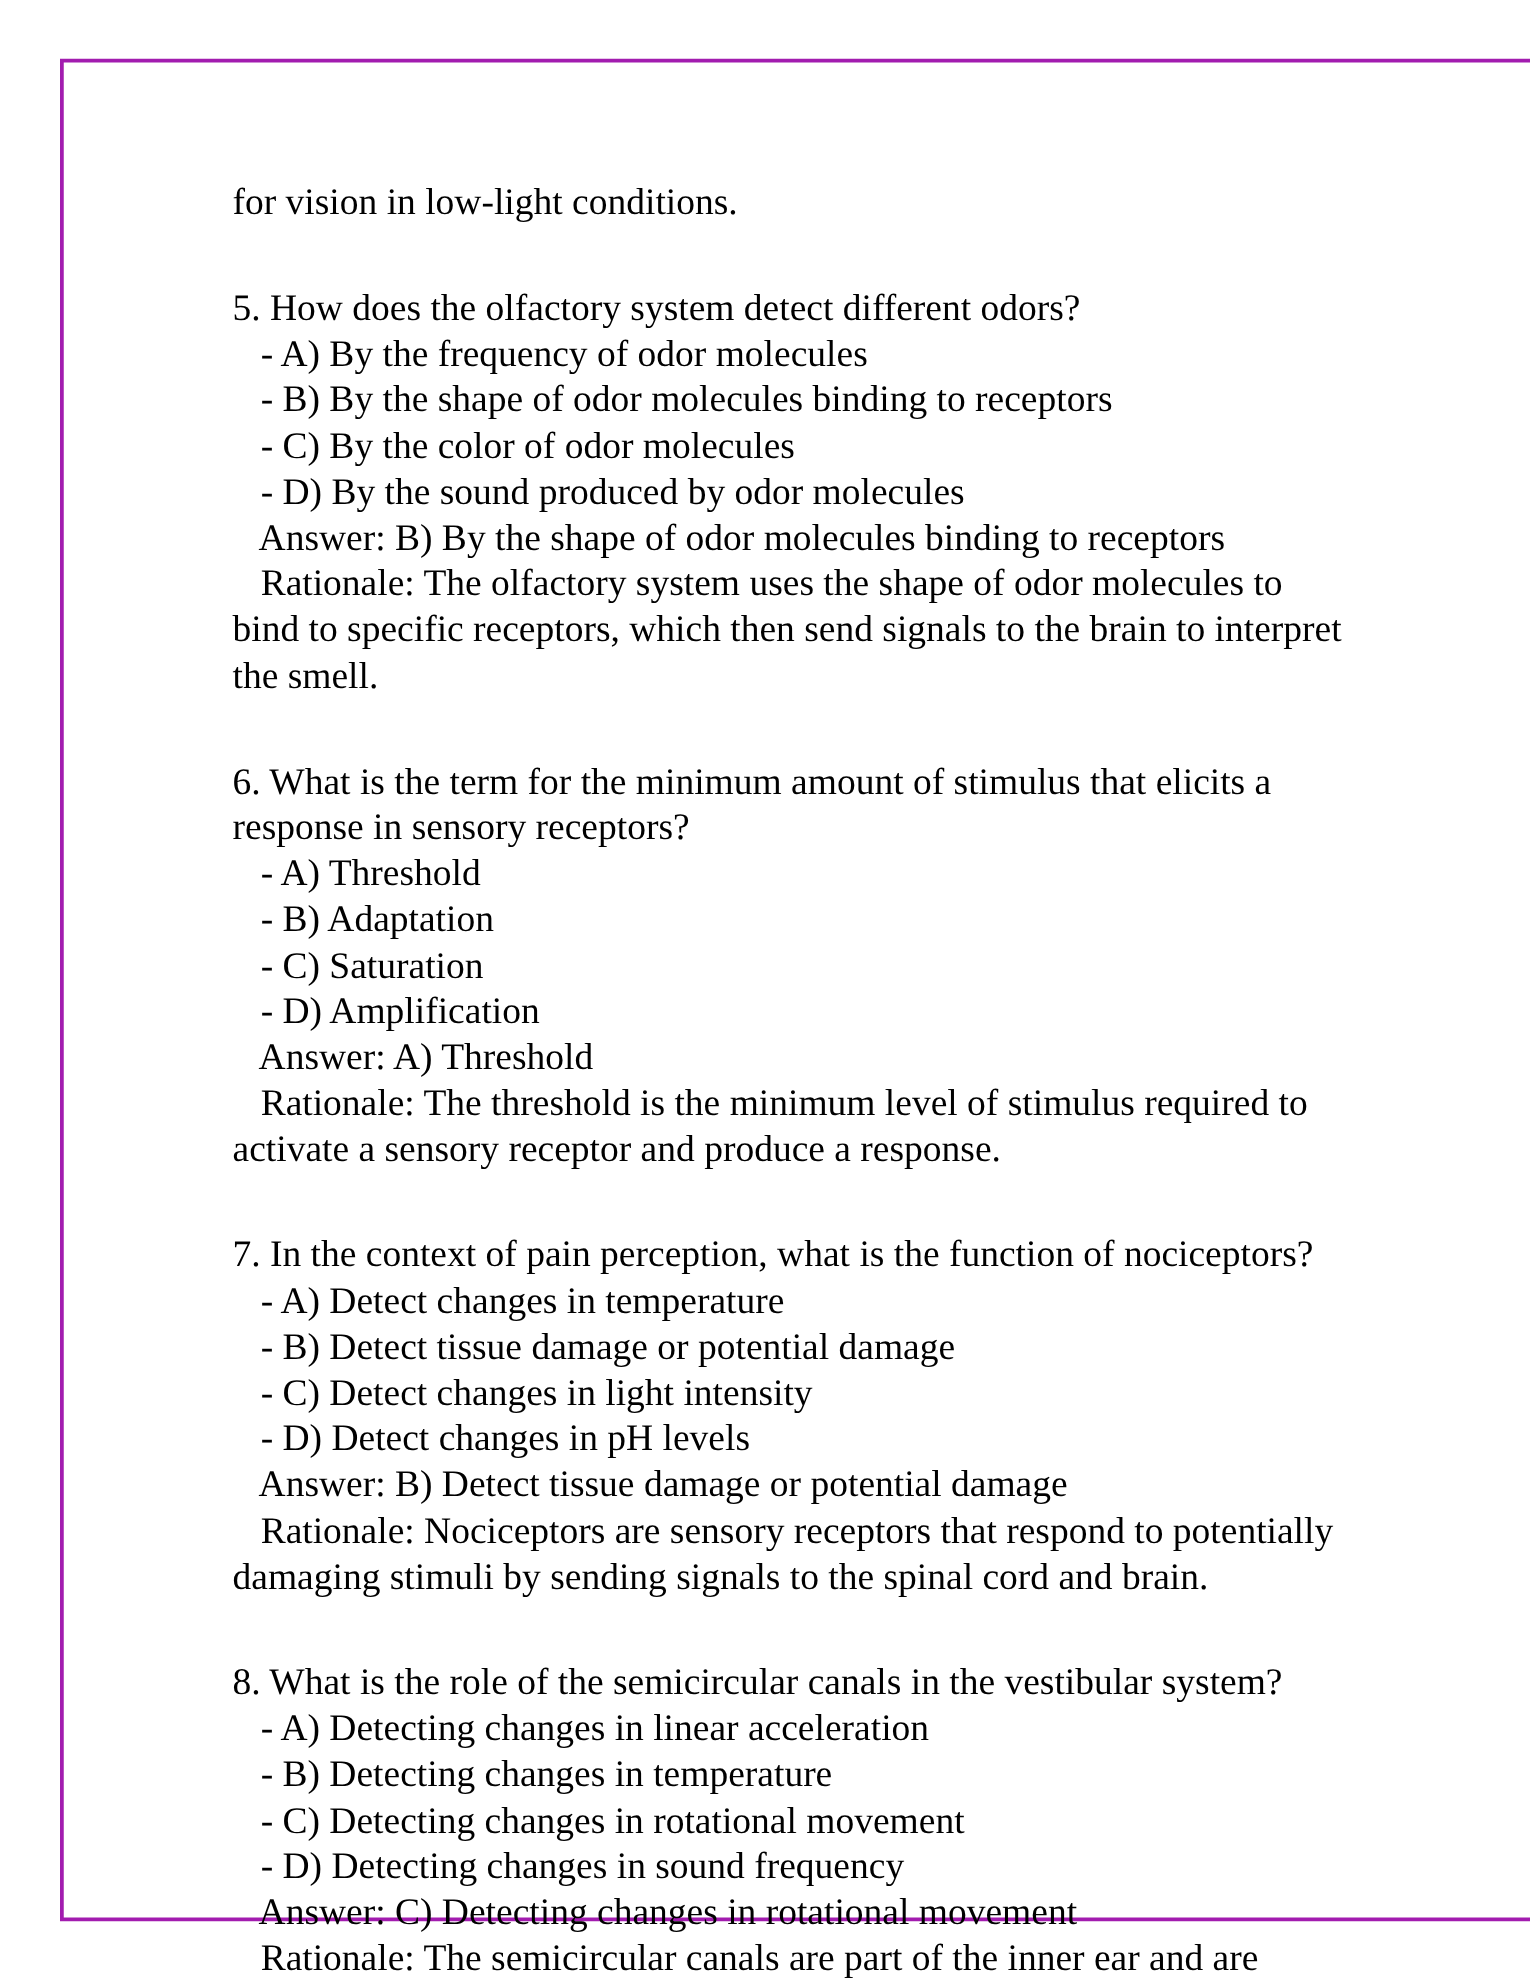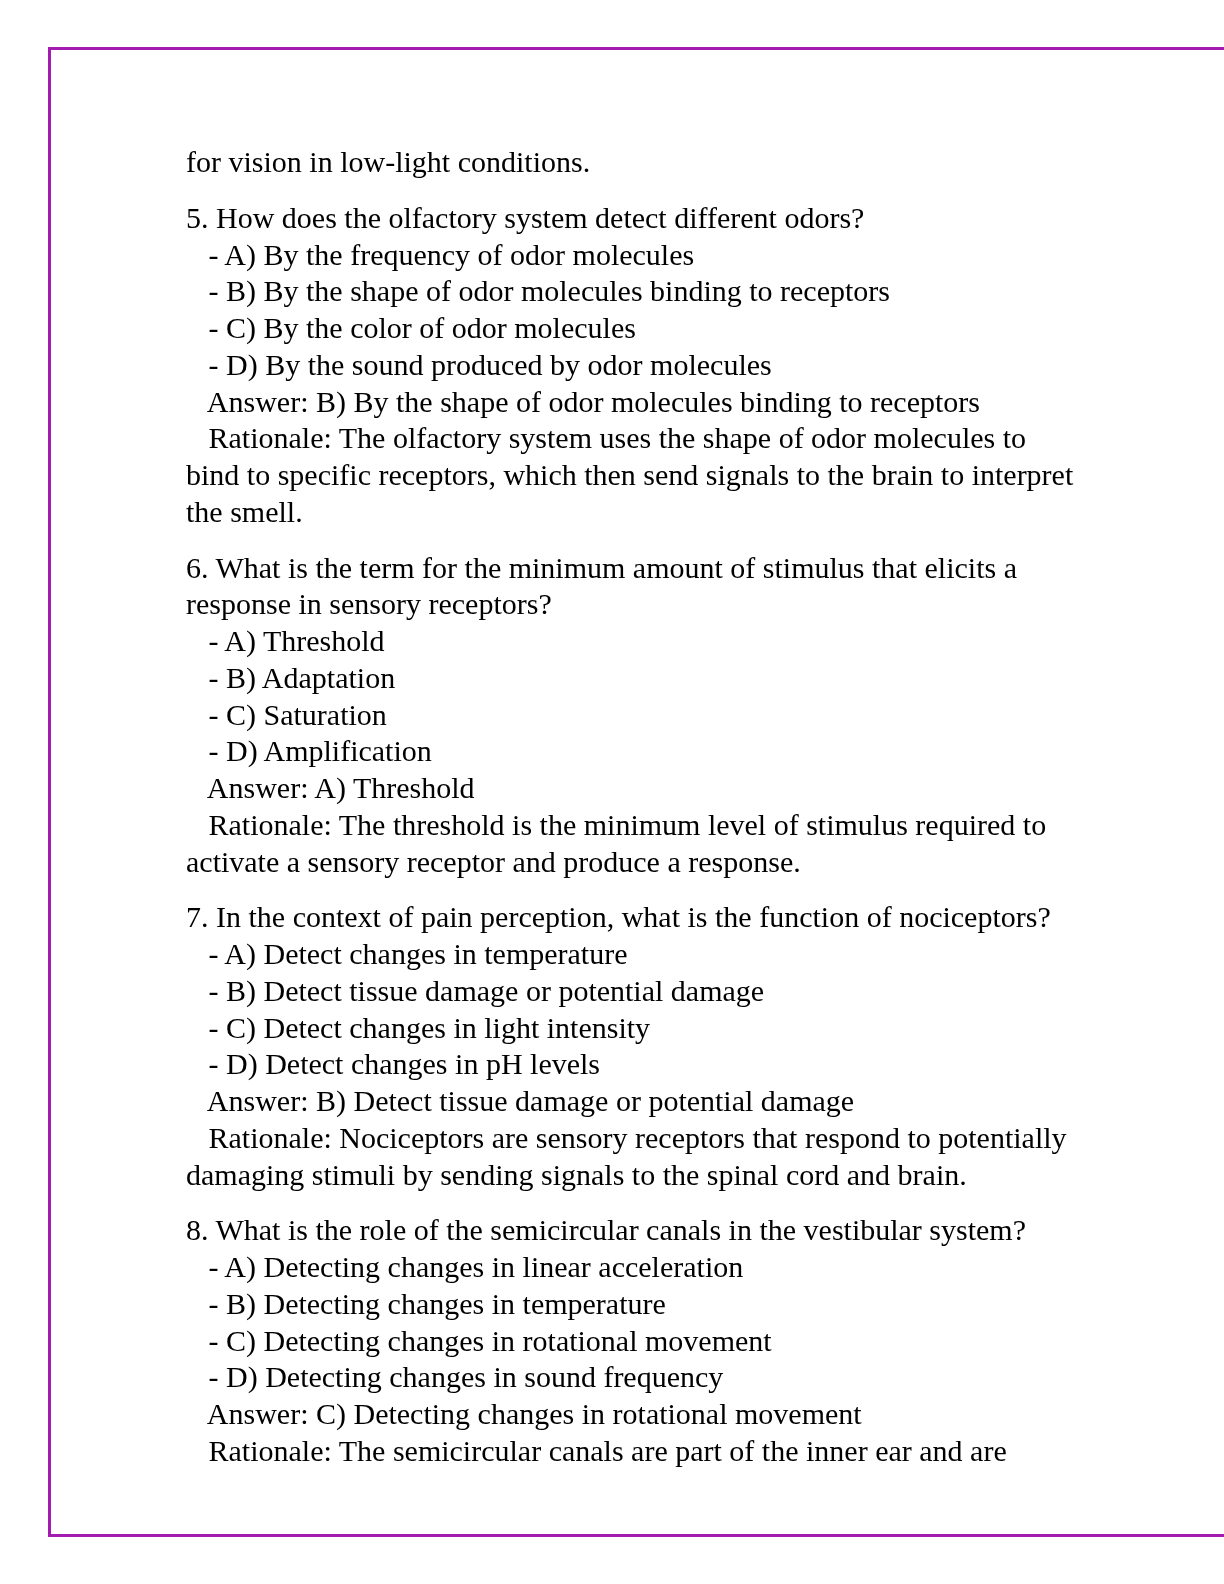--- a/index.html
+++ b/index.html
@@ -23,21 +23,21 @@
   .doc-content {
     position: absolute;
     left: 135px;
     top: 94px;
     width: 1010px;
     color: #000000;
     font-size: 30px;
     line-height: 36.75px;
     white-space: pre;
   }
-  .block + .block { margin-top: 19px; }
+  .block + .block { margin-top: 48px; }
   .line { white-space: pre; }
 </style>
 </head>
 <body>
 
 <div class="page-frame">
   <div class="doc-content"><div class="block"><div class="line">for vision in low-light conditions.</div></div><div class="block"><div class="line">5. How does the olfactory system detect different odors?</div><div class="line">   - A) By the frequency of odor molecules</div><div class="line">   - B) By the shape of odor molecules binding to receptors</div><div class="line">   - C) By the color of odor molecules</div><div class="line">   - D) By the sound produced by odor molecules</div><div class="line">   Answer: B) By the shape of odor molecules binding to receptors</div><div class="line">   Rationale: The olfactory system uses the shape of odor molecules to</div><div class="line">bind to specific receptors, which then send signals to the brain to interpret</div><div class="line">the smell.</div></div><div class="block"><div class="line">6. What is the term for the minimum amount of stimulus that elicits a</div><div class="line">response in sensory receptors?</div><div class="line">   - A) Threshold</div><div class="line">   - B) Adaptation</div><div class="line">   - C) Saturation</div><div class="line">   - D) Amplification</div><div class="line">   Answer: A) Threshold</div><div class="line">   Rationale: The threshold is the minimum level of stimulus required to</div><div class="line">activate a sensory receptor and produce a response.</div></div><div class="block"><div class="line">7. In the context of pain perception, what is the function of nociceptors?</div><div class="line">   - A) Detect changes in temperature</div><div class="line">   - B) Detect tissue damage or potential damage</div><div class="line">   - C) Detect changes in light intensity</div><div class="line">   - D) Detect changes in pH levels</div><div class="line">   Answer: B) Detect tissue damage or potential damage</div><div class="line">   Rationale: Nociceptors are sensory receptors that respond to potentially</div><div class="line">damaging stimuli by sending signals to the spinal cord and brain.</div></div><div class="block"><div class="line">8. What is the role of the semicircular canals in the vestibular system?</div><div class="line">   - A) Detecting changes in linear acceleration</div><div class="line">   - B) Detecting changes in temperature</div><div class="line">   - C) Detecting changes in rotational movement</div><div class="line">   - D) Detecting changes in sound frequency</div><div class="line">   Answer: C) Detecting changes in rotational movement</div><div class="line">   Rationale: The semicircular canals are part of the inner ear and are</div></div></div>
 </div>
 
 </body></html>

